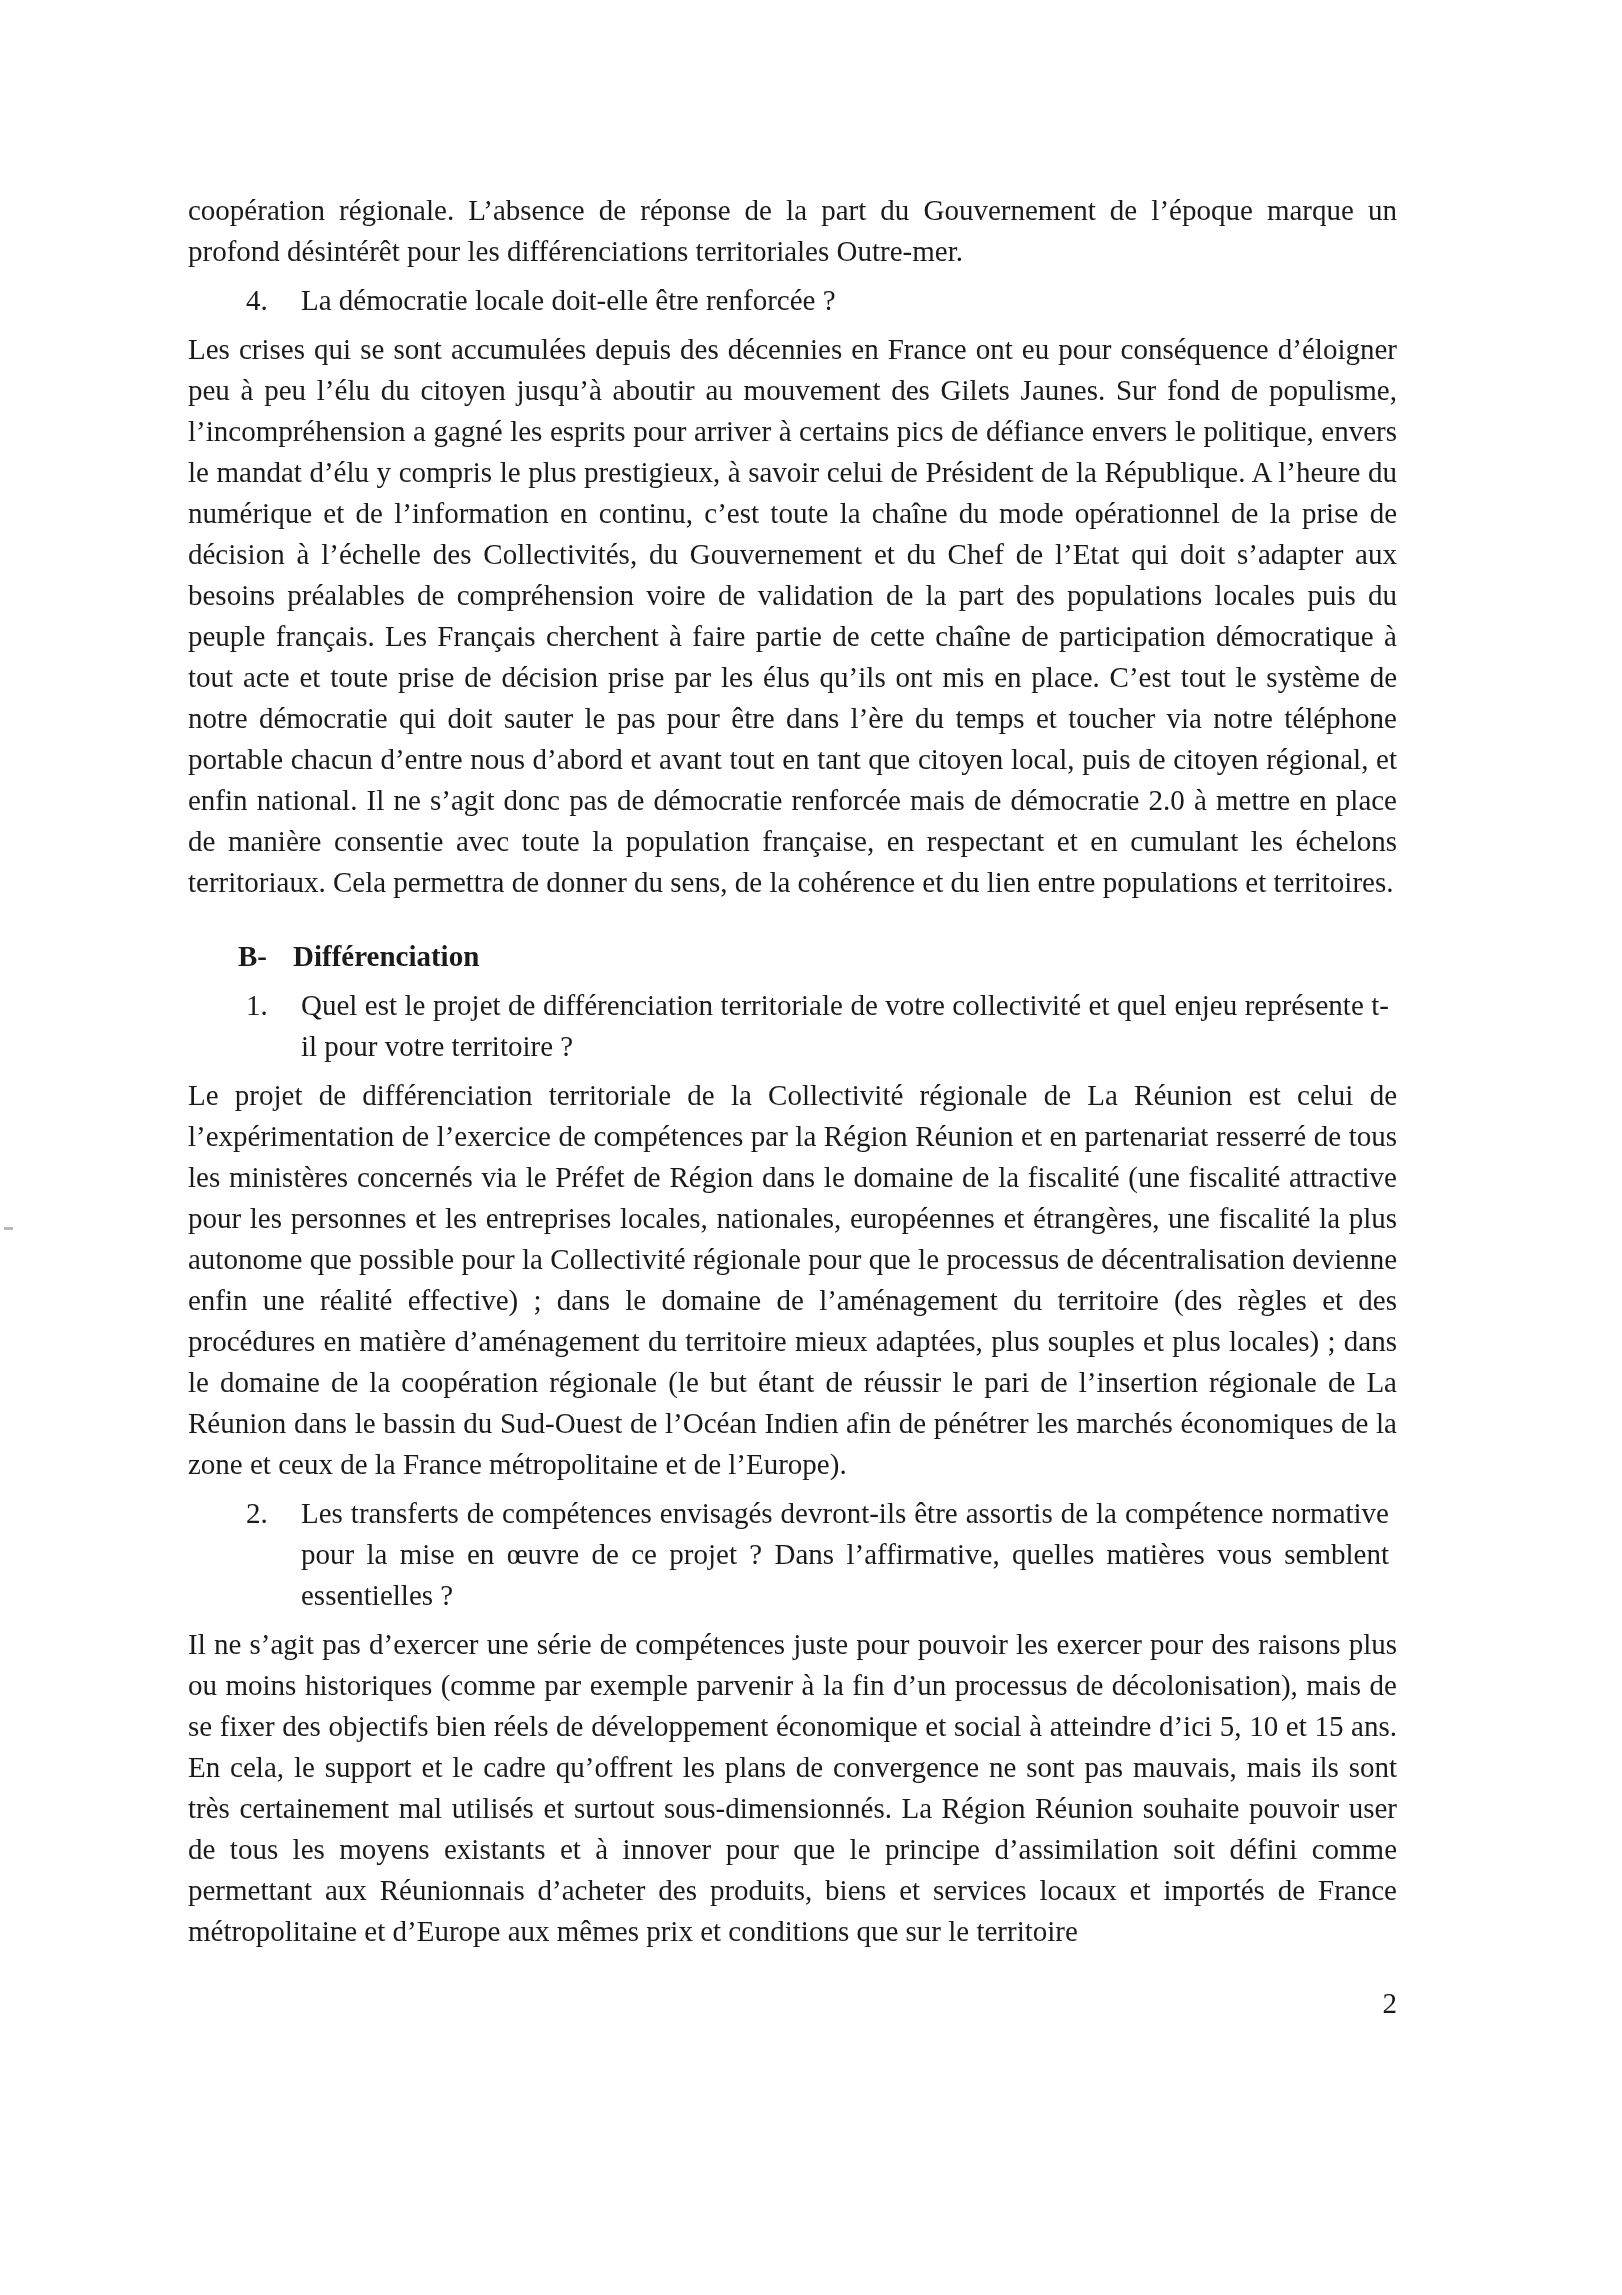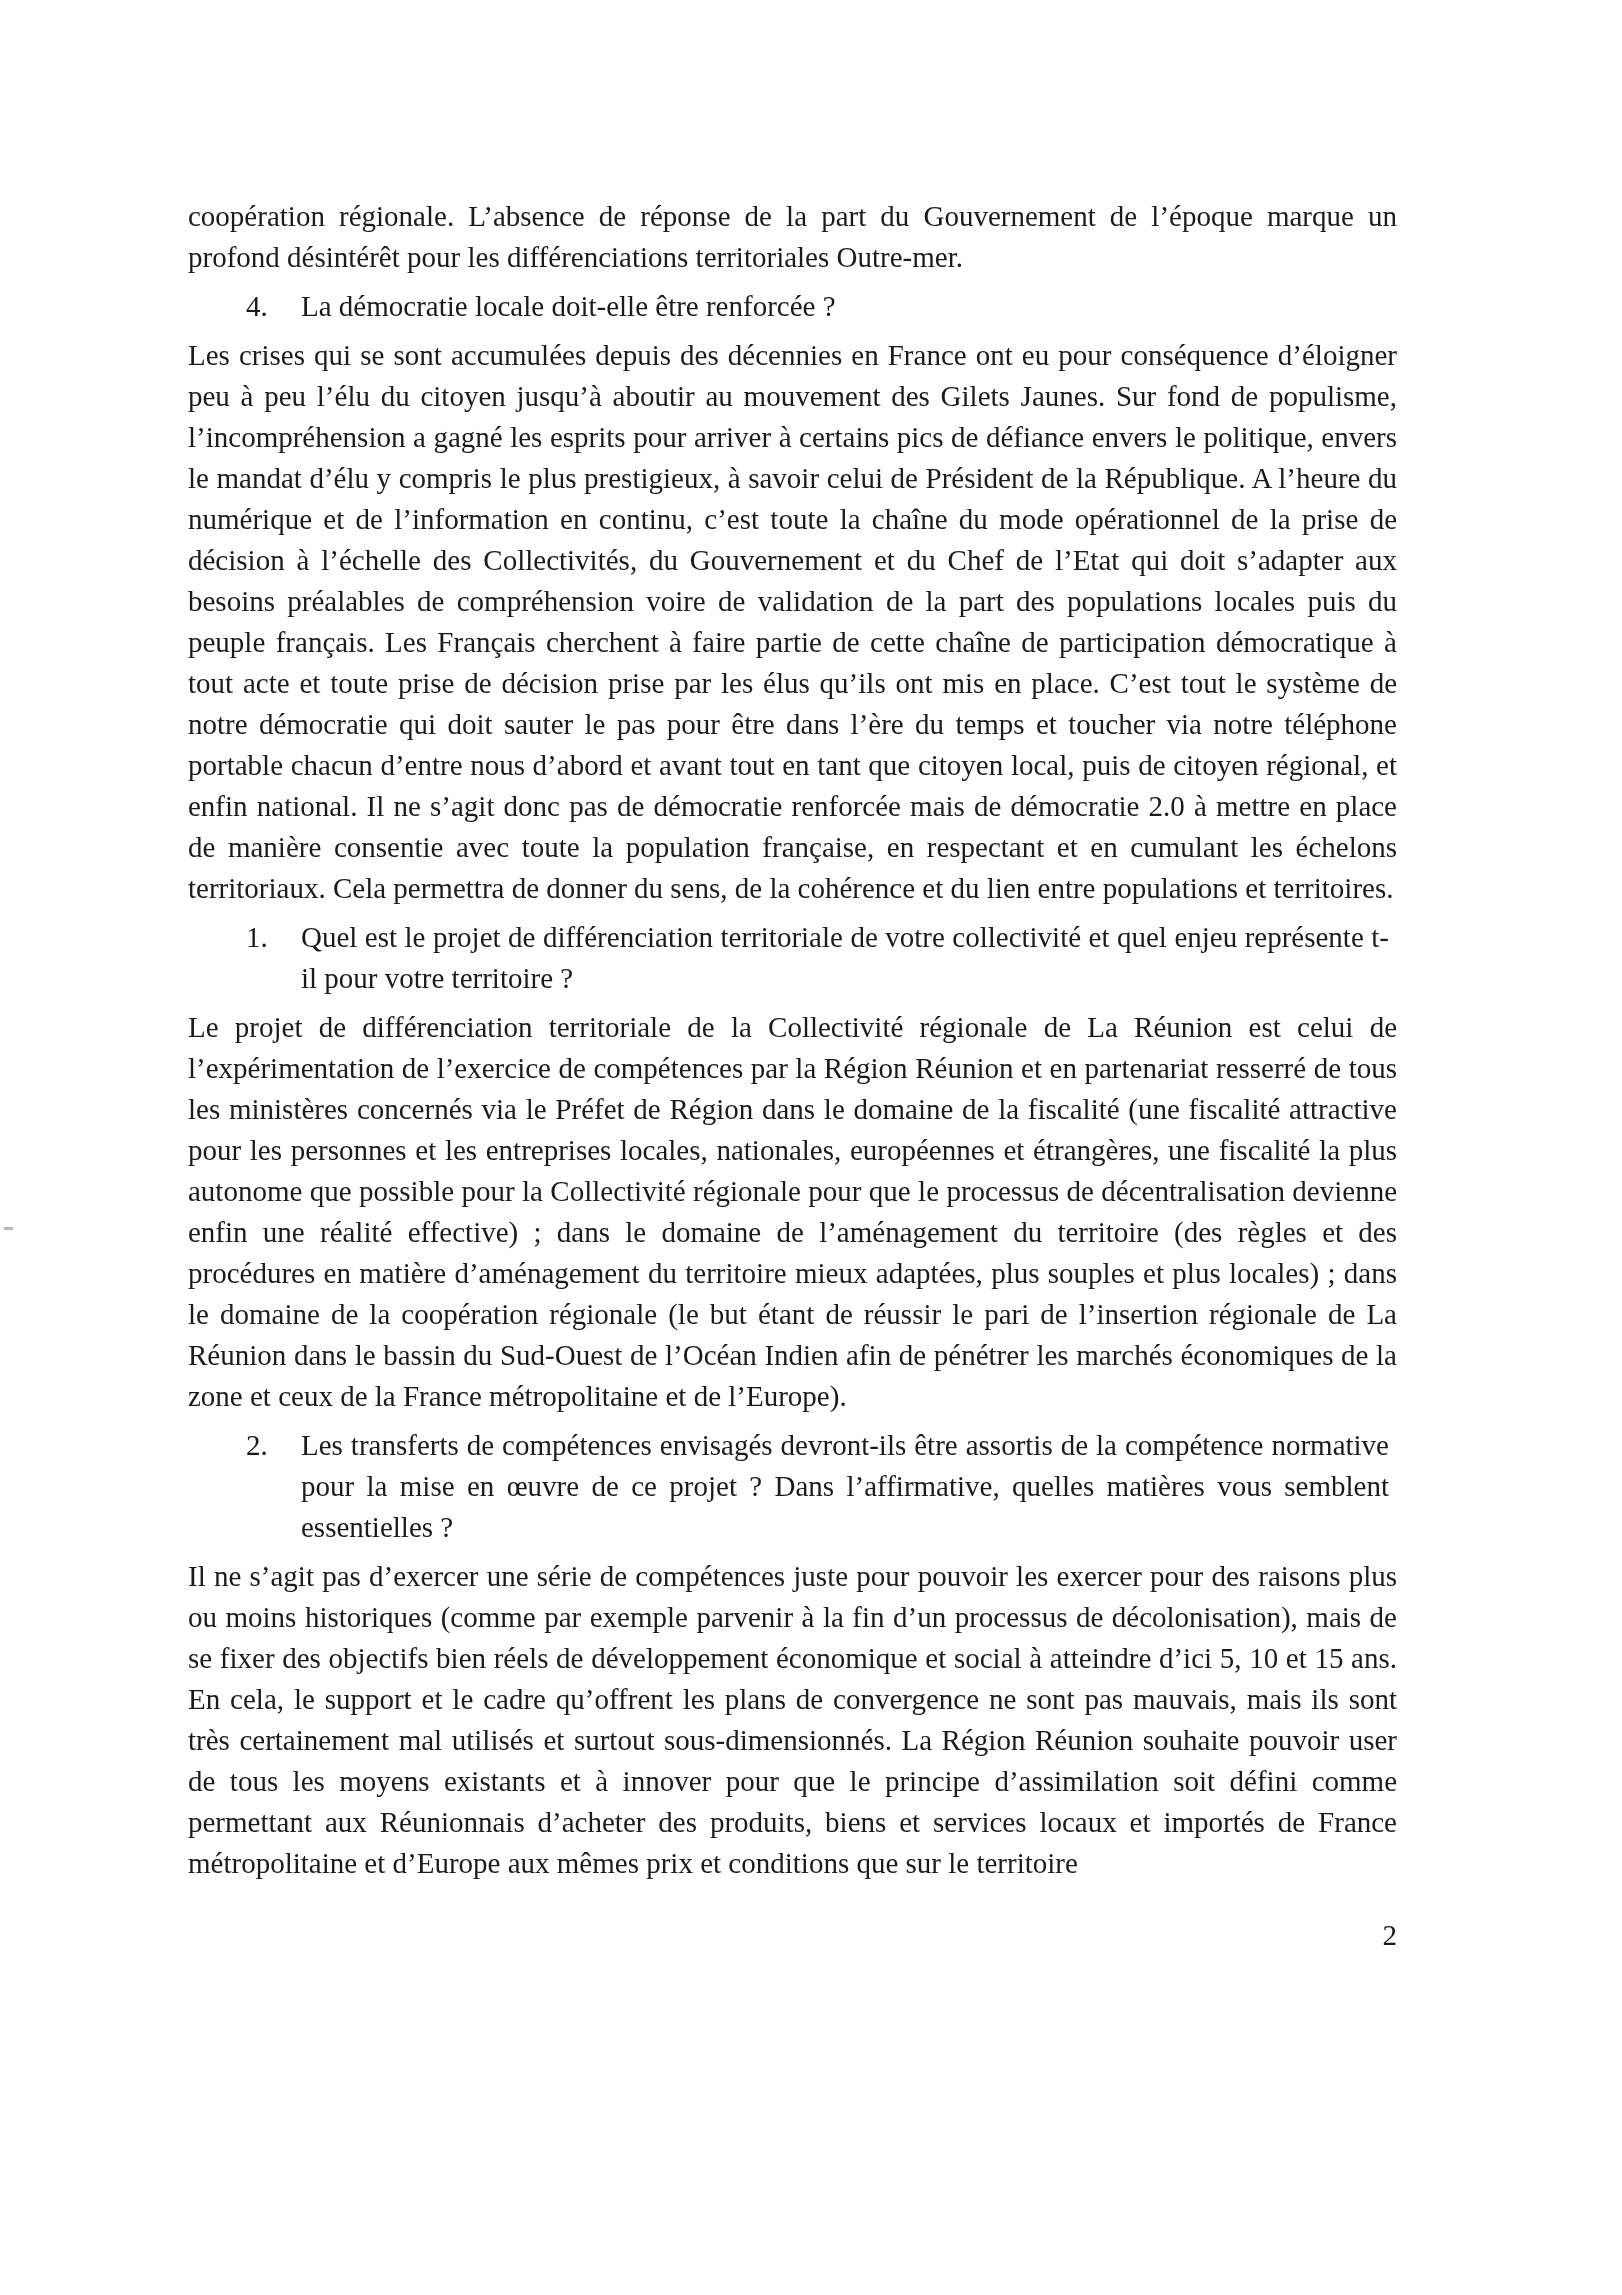--- a/index.html
+++ b/index.html
@@ -12,21 +12,21 @@
     width: 1622px;
     height: 2295px;
     background: #ffffff;
     font-family: "Liberation Serif", serif;
     color: #1b1b1b;
     overflow: hidden;
   }
   .content {
     position: absolute;
     left: 188px;
-    top: 196px;
+    top: 190px;
     width: 1209px;
   }
   .para {
     margin: 0;
     font-size: 29px;
     line-height: 41px;
     text-align: justify;
   }
   .list-item {
     margin: 8px;
@@ -71,20 +71,21 @@
   <div class="scan-artifact"></div>
 
   <div class="content">
 
     <p class="para">coopération régionale. L’absence de réponse de la part du Gouvernement de l’époque marque un profond désintérêt pour les différenciations territoriales Outre-mer.</p>
 
     <div class="list-item"><span class="num">4.</span><span>La démocratie locale doit-elle être renforcée ?</span></div>
 
     <p class="para">Les crises qui se sont accumulées depuis des décennies en France ont eu pour conséquence d’éloigner peu à peu l’élu du citoyen jusqu’à aboutir au mouvement des Gilets Jaunes. Sur fond de populisme, l’incompréhension a gagné les esprits pour arriver à certains pics de défiance envers le politique, envers le mandat d’élu y compris le plus prestigieux, à savoir celui de Président de la République. A l’heure du numérique et de l’information en continu, c’est toute la chaîne du mode opérationnel de la prise de décision à l’échelle des Collectivités, du Gouvernement et du Chef de l’Etat qui doit s’adapter aux besoins préalables de compréhension voire de validation de la part des populations locales puis du peuple français. Les Français cherchent à faire partie de cette chaîne de participation démocratique à tout acte et toute prise de décision prise par les élus qu’ils ont mis en place. C’est tout le système de notre démocratie qui doit sauter le pas pour être dans l’ère du temps et toucher via notre téléphone portable chacun d’entre nous d’abord et avant tout en tant que citoyen local, puis de citoyen régional, et enfin national. Il ne s’agit donc pas de démocratie renforcée mais de démocratie 2.0 à mettre en place de manière consentie avec toute la population française, en respectant et en cumulant les échelons territoriaux. Cela permettra de donner du sens, de la cohérence et du lien entre populations et territoires.</p>
 
+    <div class="section-heading"><span class="num">B-</span><span>Différenciation</span></div>
 
     <div class="list-item"><span class="num">1.</span><span>Quel est le projet de différenciation territoriale de votre collectivité et quel enjeu représente t-il pour votre territoire ?</span></div>
 
     <p class="para">Le projet de différenciation territoriale de la Collectivité régionale de La Réunion est celui de l’expérimentation de l’exercice de compétences par la Région Réunion et en partenariat resserré de tous les ministères concernés via le Préfet de Région dans le domaine de la fiscalité (une fiscalité attractive pour les personnes et les entreprises locales, nationales, européennes et étrangères, une fiscalité la plus autonome que possible pour la Collectivité régionale pour que le processus de décentralisation devienne enfin une réalité effective) ; dans le domaine de l’aménagement du territoire (des règles et des procédures en matière d’aménagement du territoire mieux adaptées, plus souples et plus locales) ; dans le domaine de la coopération régionale (le but étant de réussir le pari de l’insertion régionale de La Réunion dans le bassin du Sud-Ouest de l’Océan Indien afin de pénétrer les marchés économiques de la zone et ceux de la France métropolitaine et de l’Europe).</p>
 
     <div class="list-item"><span class="num">2.</span><span>Les transferts de compétences envisagés devront-ils être assortis de la compétence normative pour la mise en œuvre de ce projet ? Dans l’affirmative, quelles matières vous semblent essentielles ?</span></div>
 
     <p class="para">Il ne s’agit pas d’exercer une série de compétences juste pour pouvoir les exercer pour des raisons plus ou moins historiques (comme par exemple parvenir à la fin d’un processus de décolonisation), mais de se fixer des objectifs bien réels de développement économique et social à atteindre d’ici 5, 10 et 15 ans. En cela, le support et le cadre qu’offrent les plans de convergence ne sont pas mauvais, mais ils sont très certainement mal utilisés et surtout sous-dimensionnés. La Région Réunion souhaite pouvoir user de tous les moyens existants et à innover pour que le principe d’assimilation soit défini comme permettant aux Réunionnais d’acheter des produits, biens et services locaux et importés de France métropolitaine et d’Europe aux mêmes prix et conditions que sur le territoire</p>
 
     <div class="page-number">2</div>

